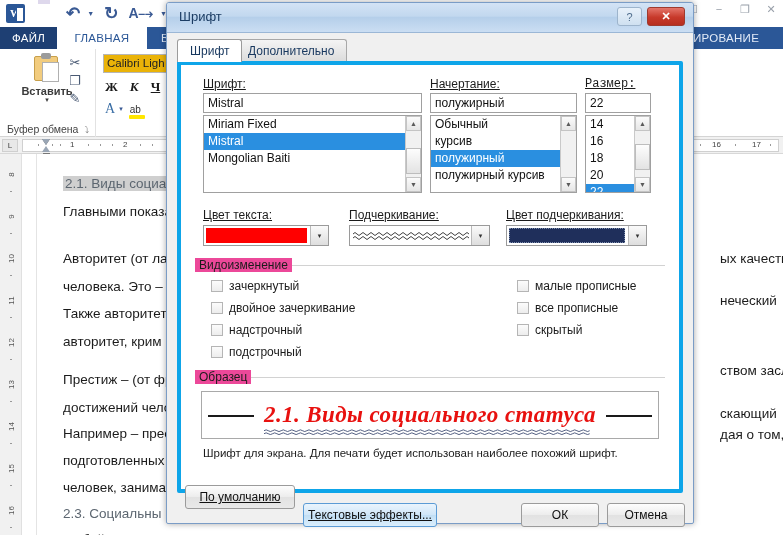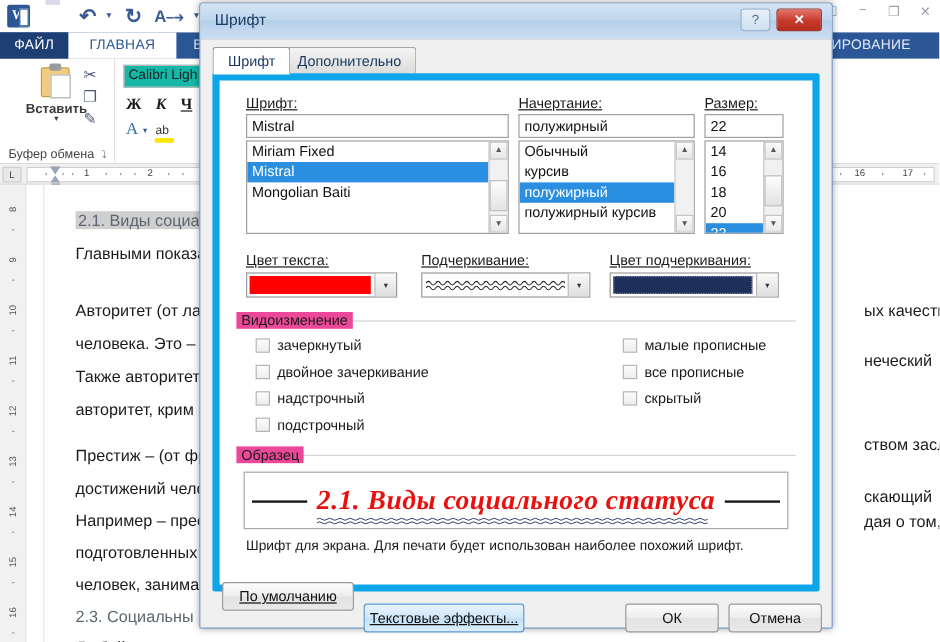--- a/index.html
+++ b/index.html
@@ -85,21 +85,21 @@
   .clip-tool { height:18px; display:flex; align-items:center; justify-content:center; font-size:13px; color:#4a5a74; }
   .grp-label {
     position:absolute; bottom:2px; left:0; width:96px; text-align:center;
     font-size:10.5px; color:#444;
   }
   .grp-label .dlg { font-size:9px; color:#777; margin-left:3px;}
 
   .grp-font { position:absolute; left:97px; top:0; width:110px; height:88px; }
   .font-box {
     position:absolute; left:6px; top:5px; width:96px; height:19px;
-    border:1px solid #b6b6b6; background:#14b8a6; font-size:11.5px; color:#222;
+    border:1px solid #b6b6b6; background:#eab308; font-size:11.5px; color:#222;
     padding:2px 3px; overflow:hidden; white-space:nowrap;
   }
   .fmt-row { position:absolute; left:8px; top:30px; display:flex; gap:12px; align-items:center; }
   .fmt-btn { font-size:13px; color:#1a1a1a; font-family:"Liberation Serif", serif; font-weight:bold; }
   .fmt-btn.ital { font-style:italic; }
   .fmt-btn.und { text-decoration:underline; }
   .fmt-row2 { position:absolute; left:8px; top:52px; display:flex; gap:7px; align-items:center; }
   .letterA { font-size:14px; color:#3a6ea5; font-family:"Liberation Serif", serif; }
   .hl-ico { position:relative; font-size:10px; color:#333; }
   .hl-ico::after{content:"";position:absolute;left:-1px;bottom:-4px;width:16px;height:4px;background:#ffe600;border-radius:1px;}
@@ -177,21 +177,21 @@
   .tab {
     position:absolute; top:0; height:22px; padding:0 12px;
     font-size:12px; color:#17375e; display:flex; align-items:center;
     border:1px solid #a8a8a8; border-bottom:none; border-radius:3px 3px 0 0;
   }
   .tab.active { background:#ffffff; color:#17375e; z-index:3; height:23px; border-color:#9b9b9b;}
   .tab.inactive { background:linear-gradient(to bottom,#f4f4f4,#dcdcdc); color:#17375e; }
 
   .panel {
     position:absolute; left:10px; top:28px; right:10px; height:432px;
-    background:#ffffff; border:6px solid #0ea5e9; border-radius:0 2px 2px 2px;
+    background:#ffffff; border:4px solid #0ea5e9; border-radius:0 2px 2px 2px;
   }
 
   .lbl { position:absolute; font-size:12px; color:#1b1b1b; }
   .lbl u { text-decoration:underline; }
 
   .combo-input {
     position:absolute; background:#fff; border:1px solid #a0a0a0;
     font-size:12px; color:#111; padding:2px 4px; overflow:hidden; white-space:nowrap;
   }
   .listbox {
@@ -445,21 +445,21 @@
             <div class="litem">курсив</div>
             <div class="litem sel">полужирный</div>
             <div class="litem">полужирный курсив</div>
           </div>
           <div class="lsb">
             <div class="lsb-up">▲</div>
             <div class="lsb-dn">▼</div>
           </div>
         </div>
 
-        <div class="lbl" style="left:404px; top:12px;"><u>Размер:</u></div>
+        <div class="lbl" style="left:404px; top:12px;font-family:Liberation Mono, monospace;"><u>Размер:</u></div>
         <div class="combo-input" style="left:404px; top:28px; width:66px; height:20px;">22</div>
         <div class="listbox" style="left:404px; top:50px; width:66px; height:78px;">
           <div class="items">
             <div class="litem">14</div>
             <div class="litem">16</div>
             <div class="litem">18</div>
             <div class="litem">20</div>
             <div class="litem sel">22</div>
           </div>
           <div class="lsb">

